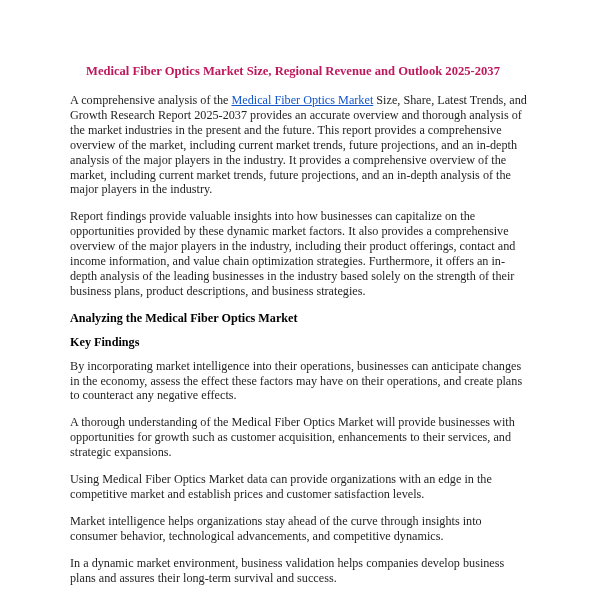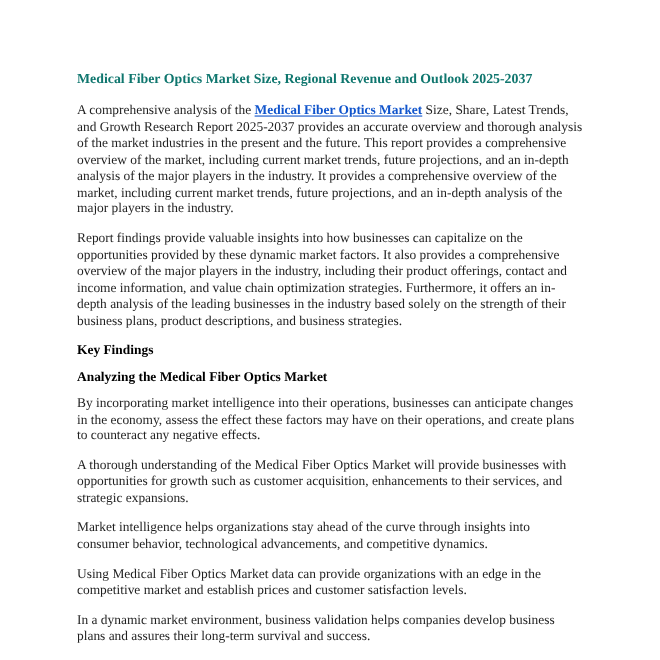--- a/index.html
+++ b/index.html
@@ -18,30 +18,30 @@
     background: #ffffff;
     font-family: "Liberation Serif", "DejaVu Serif", serif;
     font-size: 12.2px;
     line-height: 14.9px;
     color: #1f1f1f;
     text-align: left;
   }
   .doc-title {
     font-size: 12.6px;
     font-weight: bold;
-    color: #0f766e;
-    margin: 0 0 14px 0;
+    color: #be185d;
+    margin: 0 0 14px 16px;
     line-height: 15px;
   }
   p.body-par {
     margin: 0 0 12px 0;
   }
   .doc-link {
     color: #1155cc;
-    font-weight: bold;
+    font-weight: normal;
     text-decoration: underline;
     cursor: pointer;
   }
   .sample-line {
     margin: 4px 0 9px 0;
     font-weight: bold;
     color: #000000;
   }
   .sub-heading {
     font-size: 12.2px;
@@ -56,27 +56,27 @@
 
 <div class="page">
 
   <h1 class="doc-title">Medical Fiber Optics Market Size, Regional Revenue and Outlook 2025-2037</h1>
 
   <p class="body-par"><span>A comprehensive analysis of the </span><a class="doc-link" href="#">Medical Fiber Optics Market</a><span> Size, Share, Latest Trends, and Growth Research Report 2025-2037 provides an accurate overview and thorough analysis of the market industries in the present and the future. This report provides a comprehensive overview of the market, including current market trends, future projections, and an in-depth analysis of the major players in the industry. It provides a comprehensive overview of the market, including current market trends, future projections, and an in-depth analysis of the major players in the industry.</span></p>
 
   <p class="body-par">Report findings provide valuable insights into how businesses can capitalize on the opportunities provided by these dynamic market factors. It also provides a comprehensive overview of the major players in the industry, including their product offerings, contact and income information, and value chain optimization strategies. Furthermore, it offers an in-depth analysis of the leading businesses in the industry based solely on the strength of their business plans, product descriptions, and business strategies.</p>
 
 
+  <h2 class="sub-heading">Analyzing the Medical Fiber Optics Market</h2>
+
   <h2 class="sub-heading">Key Findings</h2>
-
-  <h2 class="sub-heading">Analyzing the Medical Fiber Optics Market</h2>
 
   <p class="body-par">By incorporating market intelligence into their operations, businesses can anticipate changes in the economy, assess the effect these factors may have on their operations, and create plans to counteract any negative effects.</p>
 
   <p class="body-par">A thorough understanding of the Medical Fiber Optics Market will provide businesses with opportunities for growth such as customer acquisition, enhancements to their services, and strategic expansions.</p>
 
+  <p class="body-par">Using Medical Fiber Optics Market data can provide organizations with an edge in the competitive market and establish prices and customer satisfaction levels.</p>
+
   <p class="body-par">Market intelligence helps organizations stay ahead of the curve through insights into consumer behavior, technological advancements, and competitive dynamics.</p>
-
-  <p class="body-par">Using Medical Fiber Optics Market data can provide organizations with an edge in the competitive market and establish prices and customer satisfaction levels.</p>
 
   <p class="body-par">In a dynamic market environment, business validation helps companies develop business plans and assures their long-term survival and success.</p>
 
 </div>
 
 </body></html>

